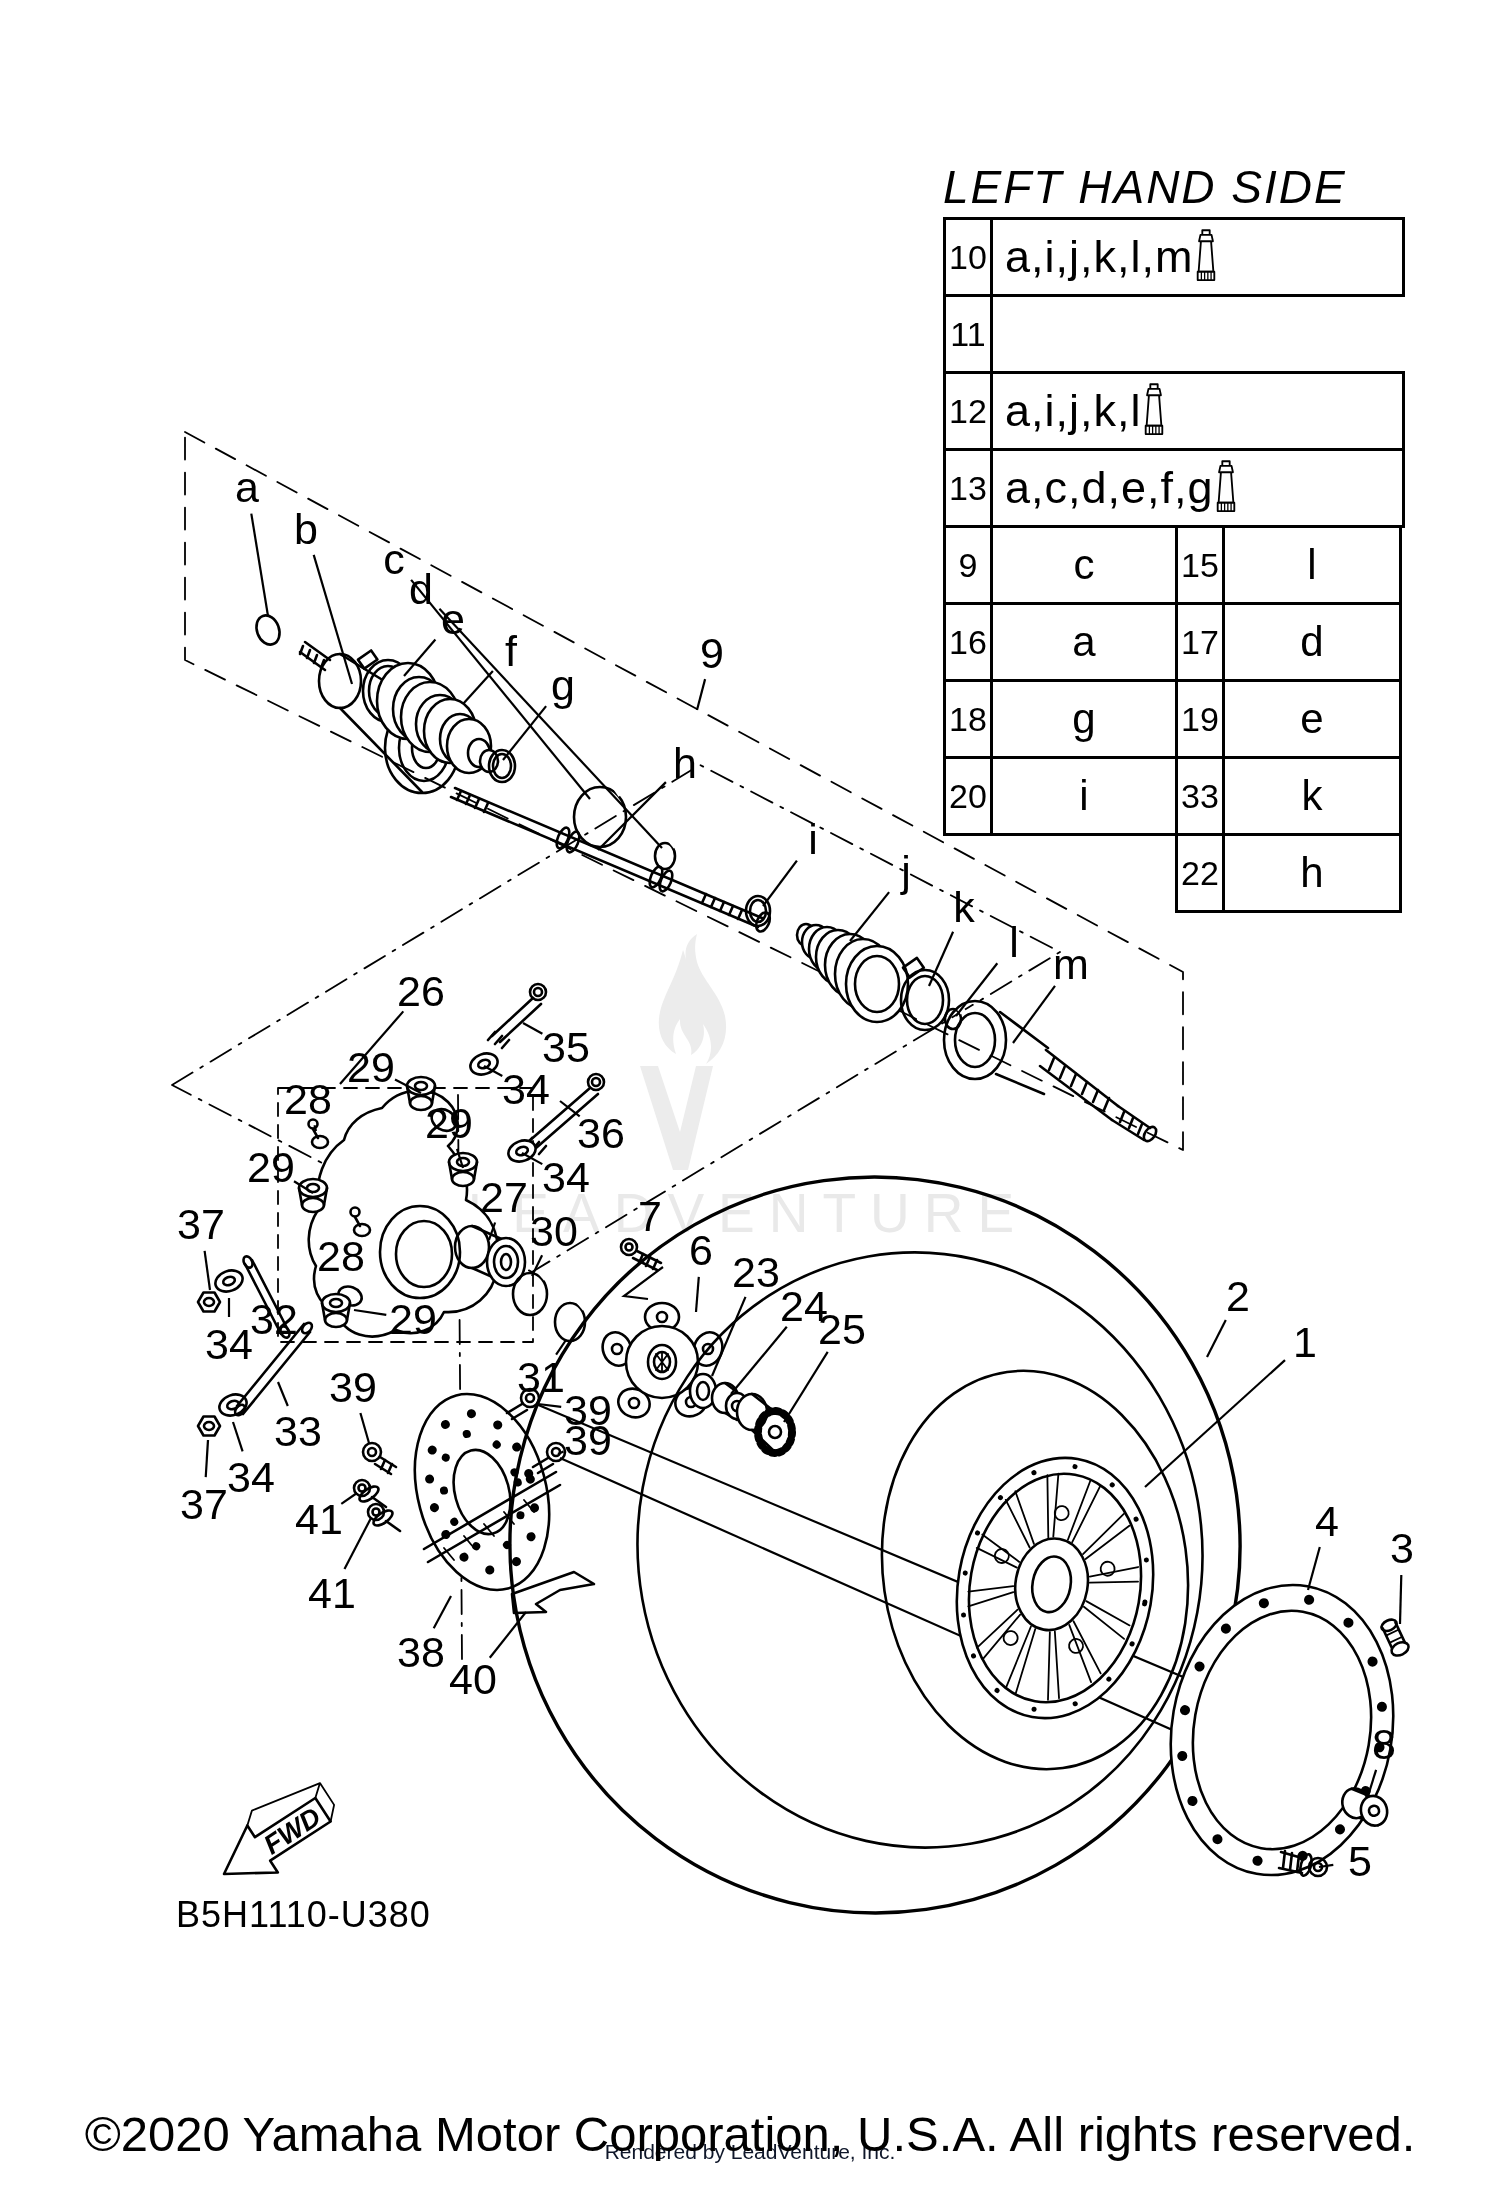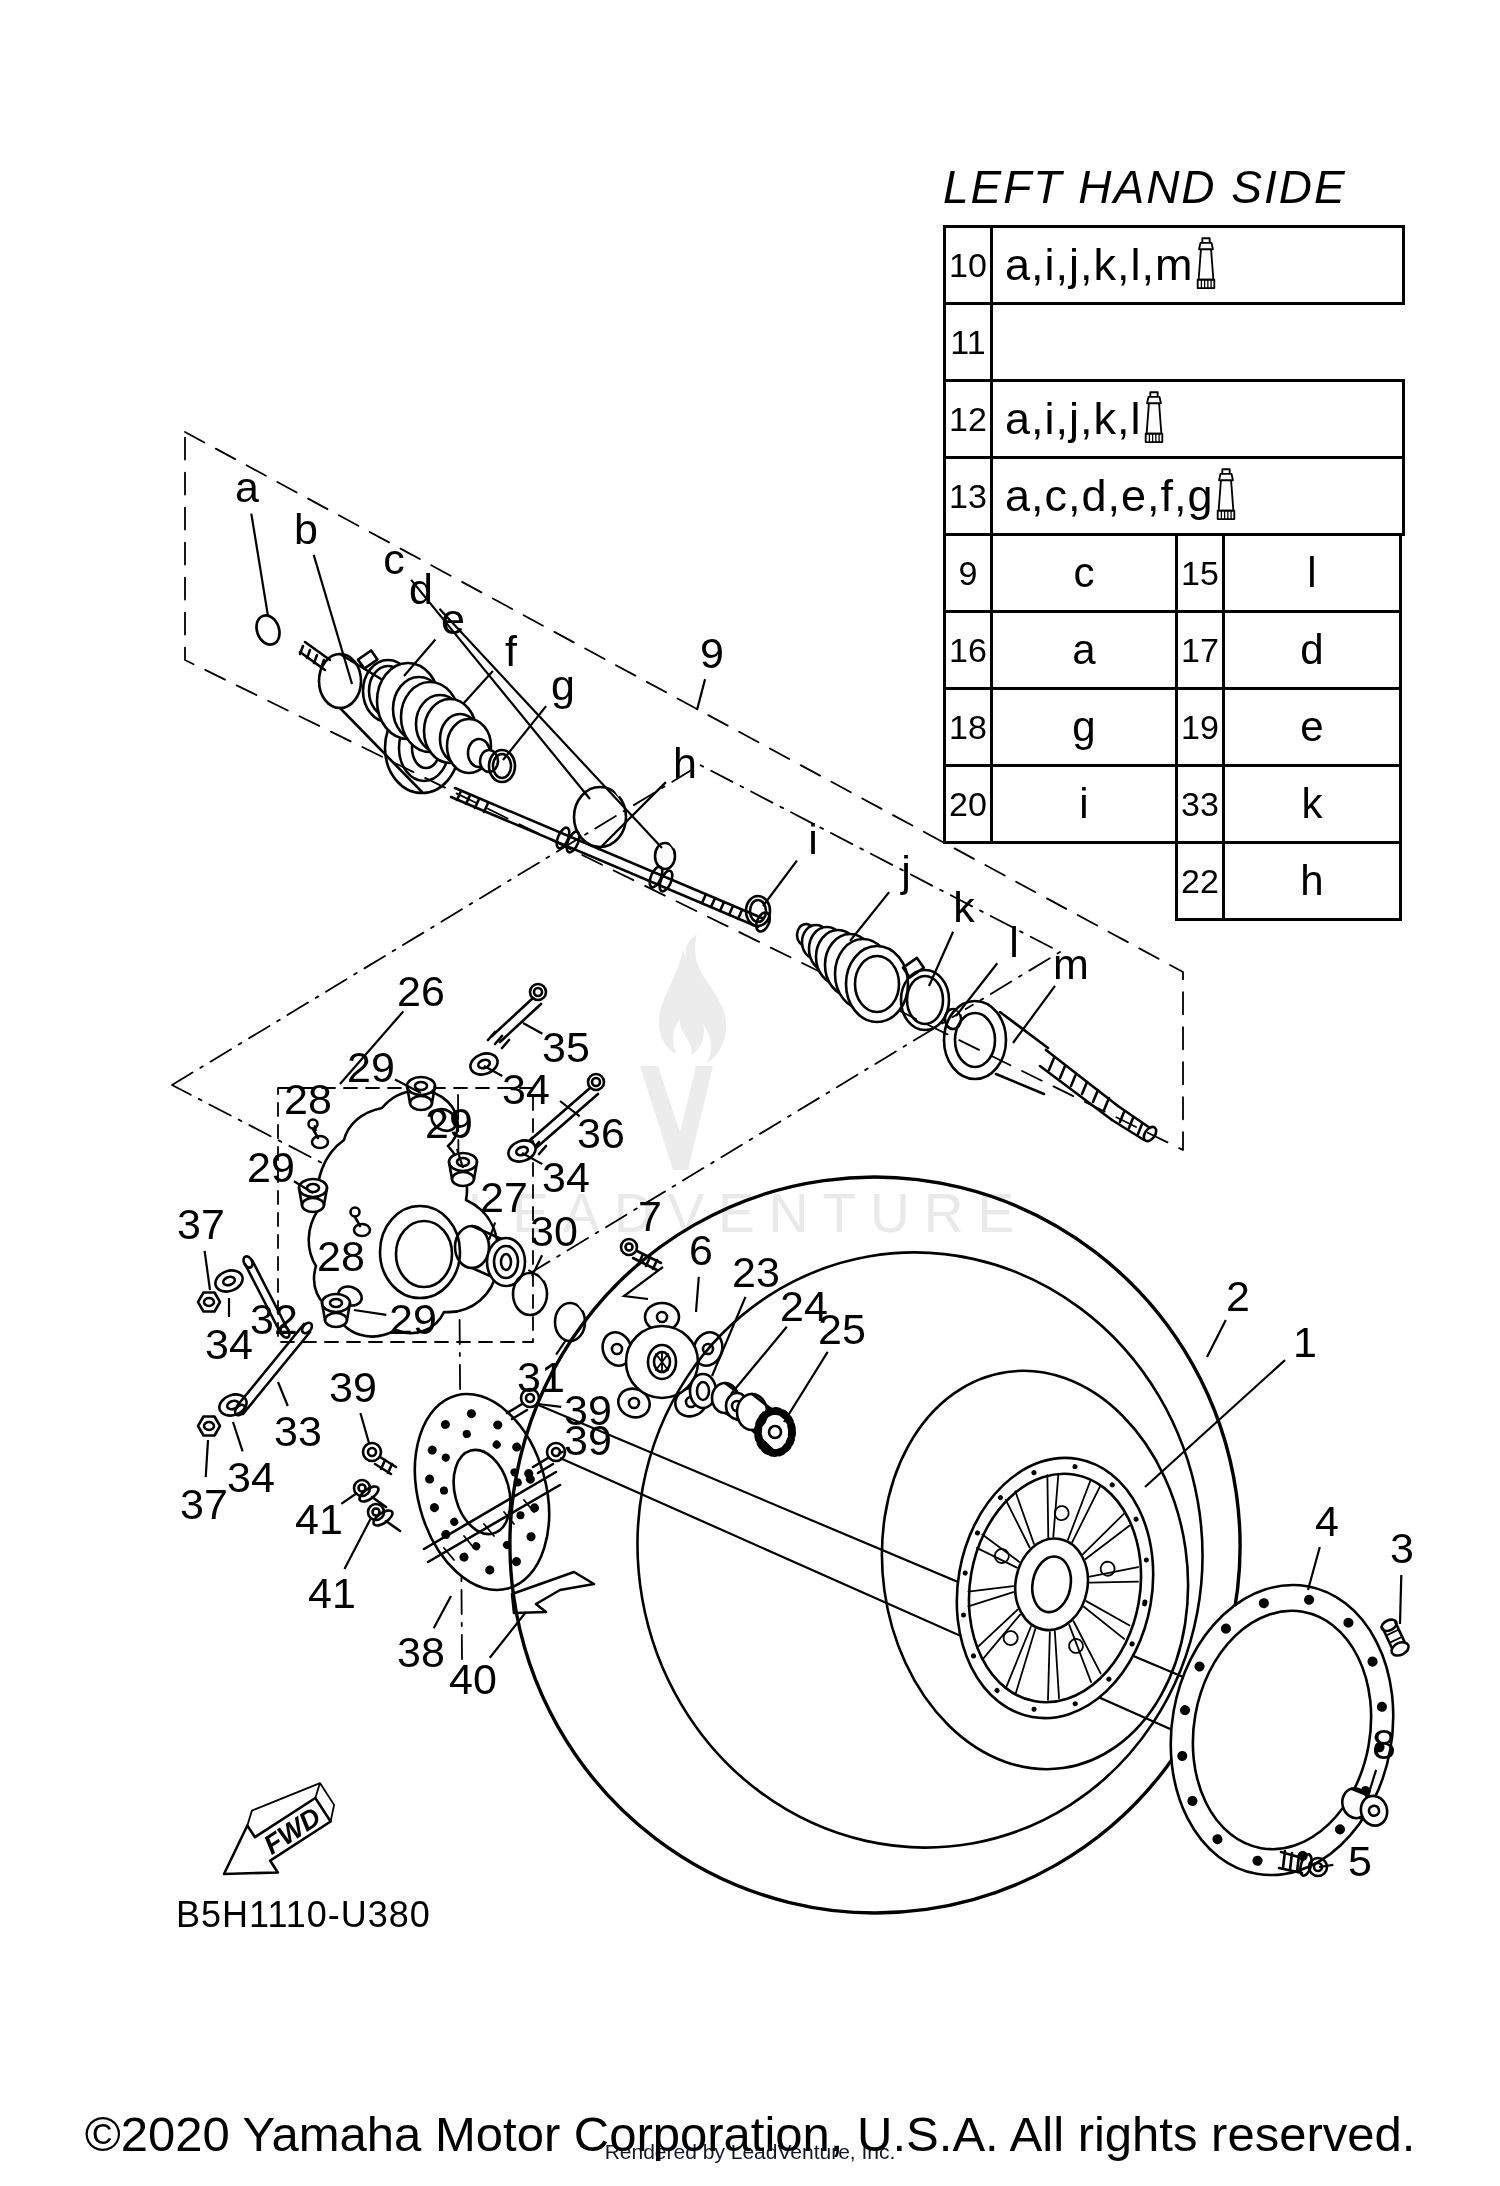--- a/index.html
+++ b/index.html
@@ -19,21 +19,21 @@
   .dC{stroke-dasharray:13 9}
   .lbl{font:43px "Liberation Sans",sans-serif;fill:#000;text-anchor:middle}
   .wm{fill:#ececec}
   .wmtext{font:55px "Liberation Sans",sans-serif;letter-spacing:14px;fill:#e9e9e9;text-anchor:middle}
   .fwdtxt{font:italic bold 27px "Liberation Sans",sans-serif;fill:#000}
   
   .title{position:absolute;left:943px;top:160px;width:465px;text-align:left;font-style:italic;
          font-size:46px;letter-spacing:2px;white-space:nowrap}
   .ptable{position:absolute;left:943px;top:217px;width:465px}
   .trow{display:flex;margin-top:-3px}
-  .trow:first-child{margin-top:8px}
+  .trow:first-child{margin-top:0}
   .cell{box-sizing:border-box;border:3px solid #000;margin-left:-3px;height:80px;background:#fff;
         display:flex;align-items:center;justify-content:center}
   .trow .cell:first-child{margin-left:0}
   .num{width:50px;font-size:34px;flex:none}
   .val{width:415px;justify-content:flex-start;padding-left:12px;font-size:45px;letter-spacing:1px}
   .pl1{width:188px;font-size:42px}
   .num2{width:50px;font-size:34px;flex:none}
   .pl2{width:180px;font-size:42px}
   .spacer{width:235px;height:80px;flex:none}
   .tube{width:24px;height:58px;flex:none}

